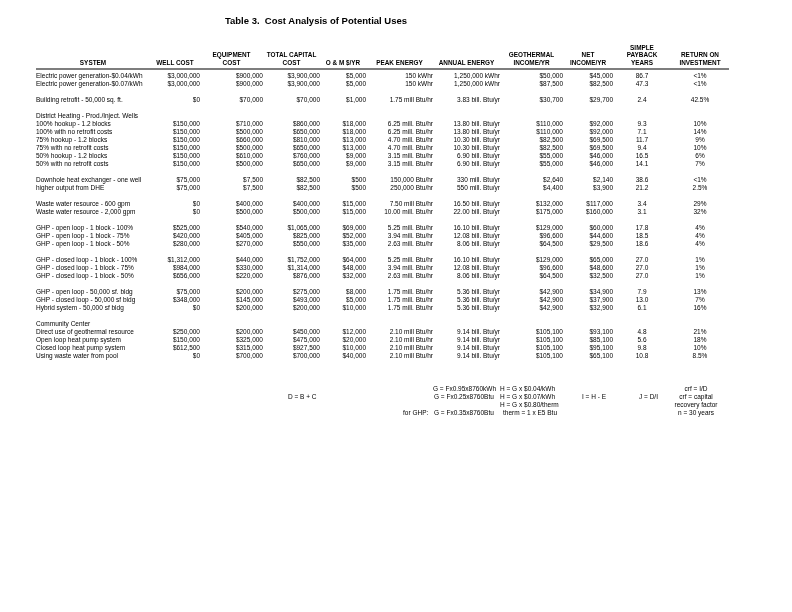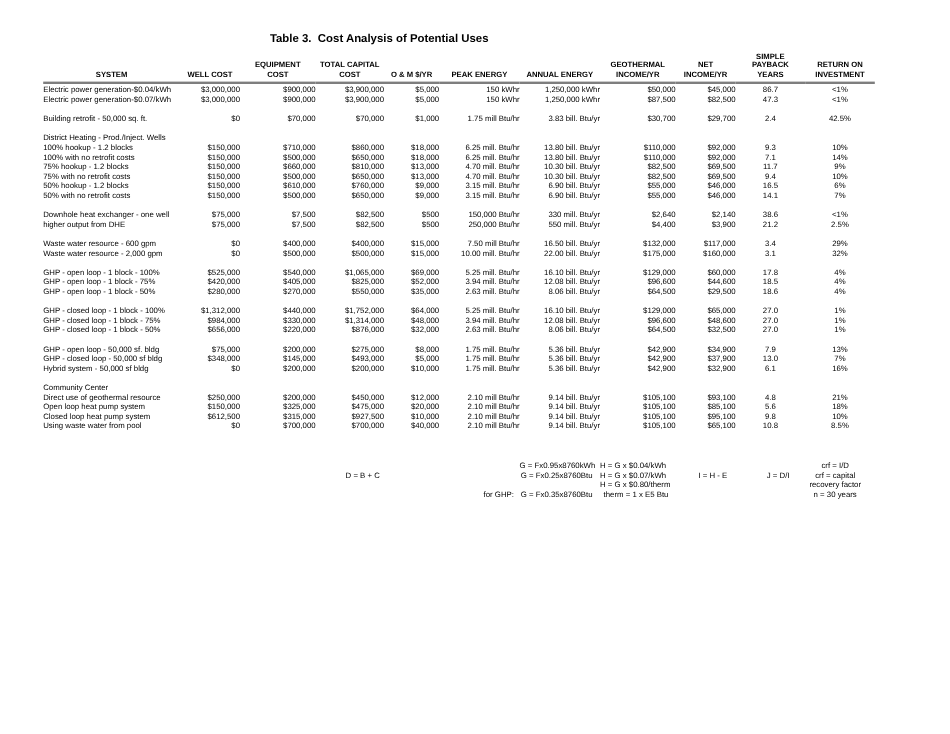--- a/index.html
+++ b/index.html
@@ -3,21 +3,21 @@
 <meta charset="utf-8">
 <style>
   html,body { margin:0; padding:0; }
   body {
     width:792px; height:612px; background:#ffffff; overflow:hidden;
     font-family:"Liberation Sans", sans-serif; color:#000;
   }
   .page { position:relative; width:792px; height:612px; background:#fff; }
 
   .title {
-    position:absolute; top:27px; left:36px; width:560px; margin:0;
+    position:absolute; top:15px; left:36px; width:560px; margin:0;
     text-align:center; font-size:9.5px; font-weight:bold; white-space:pre;
   }
 
   table.cost {
     position:absolute; top:44px; left:36px; width:693px;
     border-collapse:collapse; table-layout:fixed;
   }
   table.cost th {
     font-size:6.4px; line-height:7.4px; font-weight:bold;
     text-align:center; vertical-align:bottom; white-space:pre-line;

